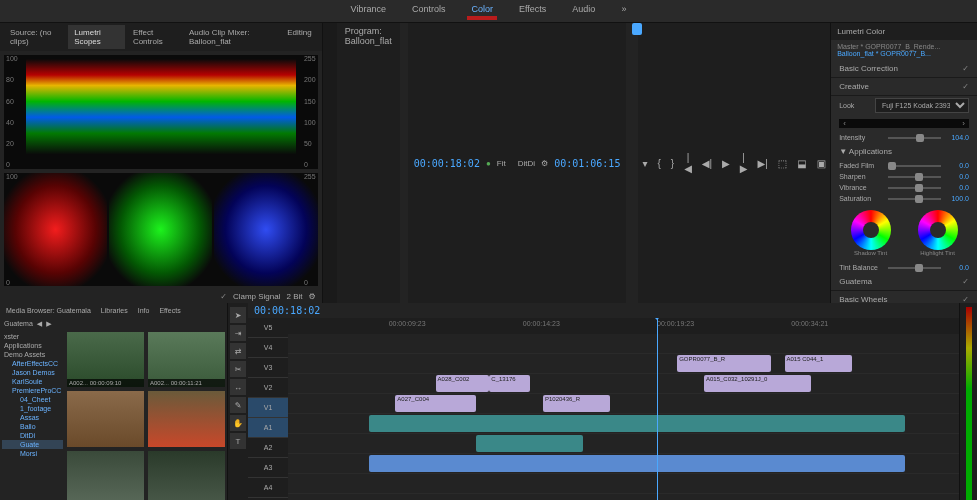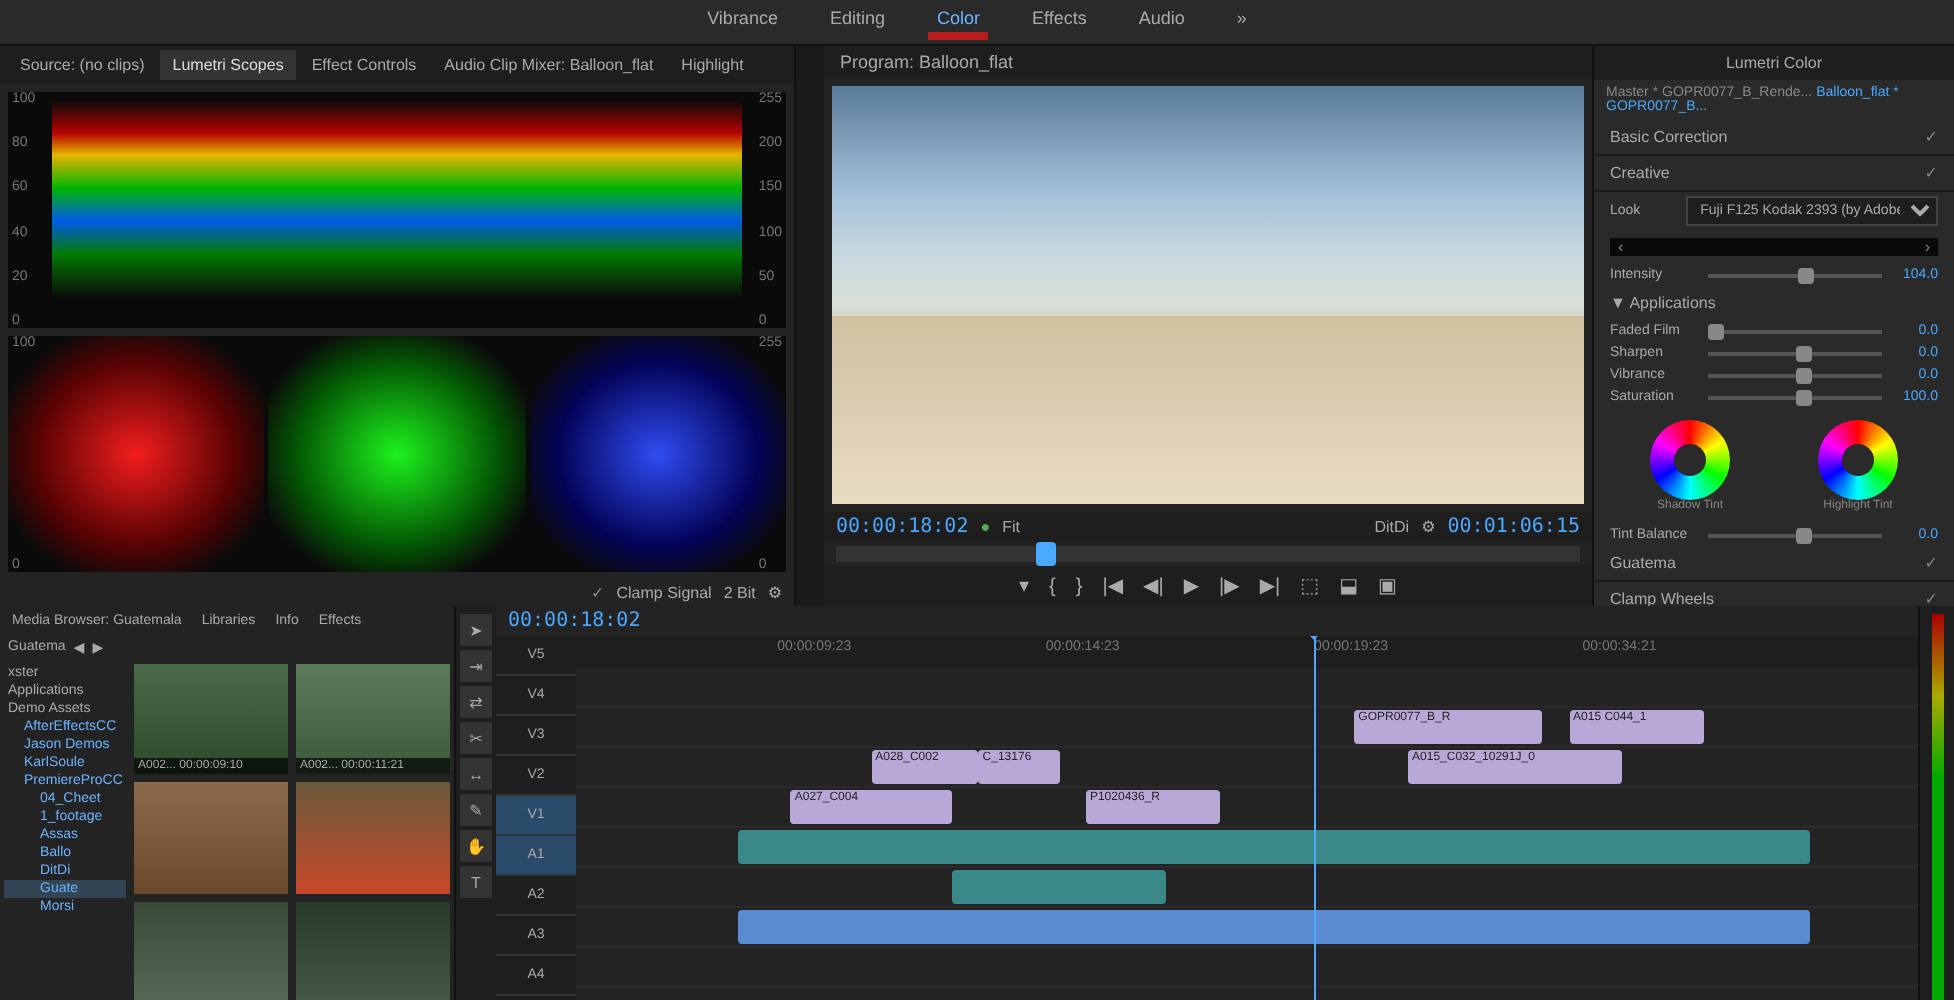--- a/index.html
+++ b/index.html
@@ -13,31 +13,31 @@
 .panel-tabs span { padding: 3px 6px; cursor: pointer; }
 .panel-tabs .active { background: #333; color: #ddd; }
 .scope-area { flex: 1; padding: 4px; display: flex; flex-direction: column; gap: 4px; }
 .waveform { flex: 1; position: relative; background: #0a0a0a; }
 .wf-scale { position: absolute; left: 2px; top: 0; bottom: 0; display: flex; flex-direction: column; justify-content: space-between; font-size: 7px; color: #777; }
 .wf-scale-r { left: auto; right: 2px; }
 .waveform-rgb { position: absolute; left: 22px; right: 22px; top: 4px; bottom: 4px; }
 .rgb-split { flex: 1; display: flex; gap: 2px; background: #0a0a0a; position: relative; }
 .rgb-pane { flex: 1; position: relative; }
 .scope-footer { display: flex; justify-content: flex-end; gap: 6px; padding: 2px 6px; font-size: 8px; align-items: center; }
-.program-panel { flex: 1; display: flex; flex-direction: column; background: #232323; border-right: 1px solid #111; margin-left: 14px; }
+.program-panel { flex: 1; display: flex; flex-direction: row; background: #232323; border-right: 1px solid #111; margin-left: 14px; }
 .program-header { padding: 3px 8px; font-size: 9px; background: #1e1e1e; }
 .program-viewer { flex: 1; margin: 4px; position: relative; overflow: hidden; }
 .program-sky { position: absolute; inset: 0; background: linear-gradient(180deg, #5a7a9a 0%, #a0c0d8 25%, #c8d8e0 40%, #d8e0d8 52%, #c8b898 65%, #e0d0b0 100%); }
 .program-ground { position: absolute; bottom: 0; left: 0; right: 0; height: 45%; background: linear-gradient(180deg, #d0c0a0 0%, #e8dcc4 100%); }
 .program-controls { padding: 2px 6px; display: flex; align-items: center; gap: 6px; background: #1e1e1e; font-size: 8px; }
 .tc { color: #4aa8ff; font-family: monospace; font-size: 10px; }
 .transport { display: flex; justify-content: center; gap: 10px; padding: 4px; background: #1e1e1e; }
 .transport button { background: none; border: none; color: #aaa; cursor: pointer; font-size: 10px; }
 .lumetri-panel { width: 180px; background: #2a2a2a; display: flex; flex-direction: column; font-size: 8px; }
-.lumetri-header { padding: 4px 6px; background: #1e1e1e; text-align: center; }
+.lumetri-header { padding: 4px 6px; background: #1e1e1e; }
 .lumetri-sub { padding: 3px 6px; font-size: 7px; color: #888; }
 .lumetri-sub .blue { color: #4aa8ff; }
 .lumetri-section { padding: 4px 8px; border-bottom: 1px solid #1a1a1a; display: flex; justify-content: space-between; cursor: pointer; }
 .slider-row { display: flex; align-items: center; padding: 2px 8px; gap: 4px; }
 .slider-row label { width: 45px; font-size: 7px; }
 .slider-track { flex: 1; height: 2px; background: #555; position: relative; }
 .slider-thumb { position: absolute; width: 8px; height: 8px; background: #888; border-radius: 2px; top: -3px; left: 50%; }
 .slider-val { width: 24px; text-align: right; font-size: 7px; color: #4aa8ff; }
 .look-preview { height: 50px; margin: 4px 8px; background: #0a0a0a; display: flex; align-items: center; justify-content: space-between; padding: 0 4px; }
 .look-preview span { cursor: pointer; color: #888; }
@@ -80,35 +80,35 @@
 .tools-col { width: 20px; background: #1e1e1e; display: flex; flex-direction: column; gap: 2px; padding: 4px 2px; }
 .tool { width: 16px; height: 16px; background: #333; cursor: pointer; display: flex; align-items: center; justify-content: center; font-size: 8px; }
 .check { color: #888; }
 .select-look { width: 100%; background: #1e1e1e; color: #aaa; border: 1px solid #444; font-size: 7px; padding: 2px; }
 </style>
 </head>
 <body>
 
 <div class="top-menu">
   <span>Vibrance</span>
-  <span>Editing</span>
+  <span>Controls</span>
   <span class="active">Color</span>
   <span>Effects</span>
   <span>Audio</span>
   <span>»</span>
 </div>
 
 <div class="main-row">
   <div class="scopes-panel">
     <div class="panel-tabs">
       <span>Source: (no clips)</span>
       <span class="active">Lumetri Scopes</span>
       <span>Effect Controls</span>
       <span>Audio Clip Mixer: Balloon_flat</span>
-      <span>Highlight</span>
+      <span>Editing</span>
     </div>
     <div class="scope-area">
       <div class="waveform">
         <div class="wf-scale">
             <span>100</span>
             <span>80</span>
             <span>60</span>
             <span>40</span>
             <span>20</span>
             <span>0</span>
@@ -250,21 +250,21 @@
         <div class="slider-track">
           <div class="slider-thumb"></div>
         </div>
         <span class="slider-val">0.0</span>
       </div>
     <div class="lumetri-section">
         <span>Guatema</span>
         <span class="check">✓</span>
       </div>
     <div class="lumetri-section">
-        <span>Clamp Wheels</span>
+        <span>Basic Wheels</span>
         <span class="check">✓</span>
       </div>
     <div class="lumetri-section">
         <span>Vignette</span>
         <span class="check">✓</span>
       </div>
   </div>
 </div>
 
 <div class="bottom-row">

